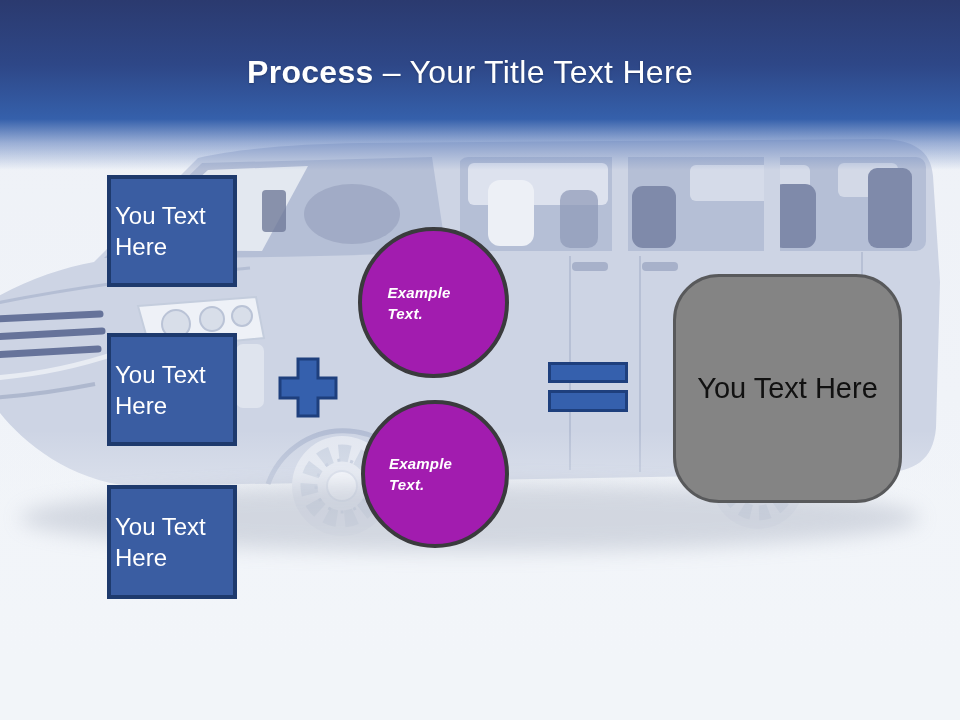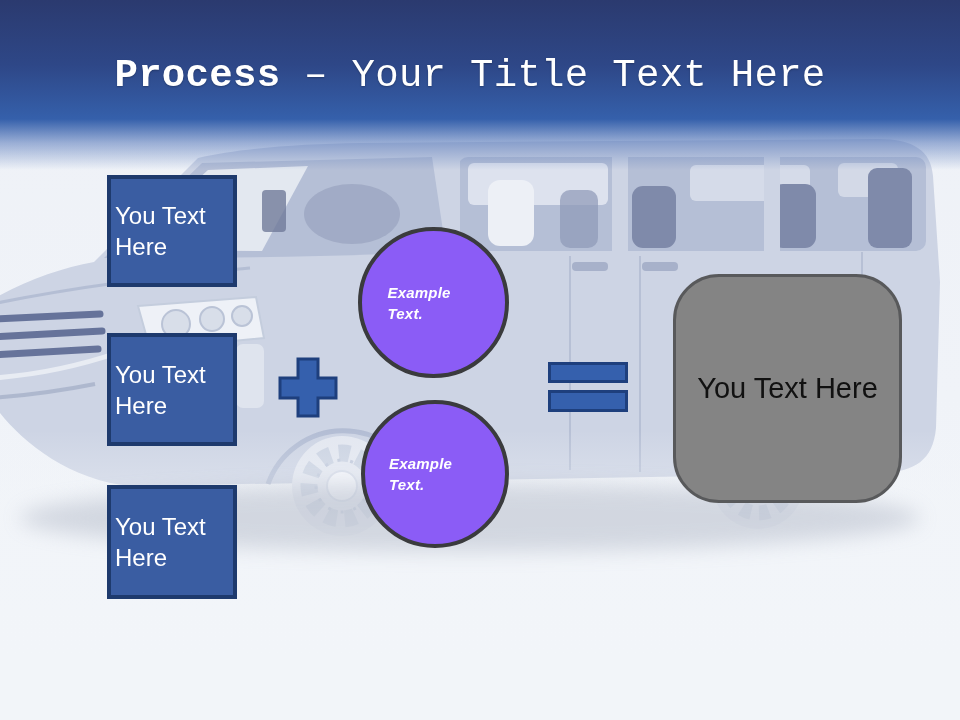--- a/index.html
+++ b/index.html
@@ -10,31 +10,31 @@
   }
   
   .van-layer{position:absolute;left:0;top:0;width:960px;height:720px;z-index:1;pointer-events:none;}
   .fade-overlay{position:absolute;left:0;top:430px;width:960px;height:290px;z-index:2;pointer-events:none;
     background:linear-gradient(180deg,rgba(242,245,249,0) 0%,rgba(242,245,249,.8) 45%,#f2f5f9 80%);}
   .shadow-layer{position:absolute;left:0;top:0;width:960px;height:720px;z-index:3;pointer-events:none;}
   
   .header{position:absolute;left:0;top:0;width:960px;height:170px;z-index:4;
     background:linear-gradient(180deg,#2b3a6f 0%,#2e4787 38%,#3560ab 70%,rgba(84,118,185,.55) 84%,rgba(140,164,210,0) 100%);}
   .title{position:absolute;left:0;top:54px;width:940px;text-align:center;
-    color:#ffffff;font-size:39px;letter-spacing:.3px;text-shadow:0 1px 2px rgba(0,0,0,.25);font-family:Liberation Mono, monospace;}
+    color:#ffffff;font-size:32px;letter-spacing:.3px;text-shadow:0 1px 2px rgba(0,0,0,.25);}
   .title .emph{font-weight:bold;}
   .title .rest{font-weight:normal;}
   
   .shape{position:absolute;z-index:10;box-sizing:border-box;display:flex;align-items:center;justify-content:center;}
   .blue-box{width:130px;left:107px;background:#3a5da2;border:4px solid #1e3a6d;
     color:#ffffff;font-size:24px;line-height:31px;padding:0 4px;}
   .box1{top:175px;height:112px;}
   .box2{top:333px;height:113px;}
   .box3{top:485px;height:114px;}
-  .gray-circle{background:#8b5cf6;border:4px solid #3a3b3d;border-radius:50%;
+  .gray-circle{background:#a21caf;border:4px solid #3a3b3d;border-radius:50%;
     color:#ffffff;font-weight:bold;font-style:italic;font-size:15px;line-height:21px;letter-spacing:.2px;}
   .circ1{left:358px;top:227px;width:151px;height:151px;}
   .circ2{left:361px;top:400px;width:148px;height:148px;}
   .circ-inner{width:92px;}
   .plus-wrap{left:278px;top:357px;width:60px;height:61px;}
   .equals-wrap{left:548px;top:362px;width:80px;height:50px;display:block;}
   .eq-bar{position:absolute;left:0;width:80px;box-sizing:border-box;background:#3560ad;border:3px solid #1e3f7d;}
   .eq-bar.b1{top:0;height:21px;}
   .eq-bar.b2{top:28px;height:22px;}
   .result-box{left:673px;top:274px;width:229px;height:229px;background:#848484;

